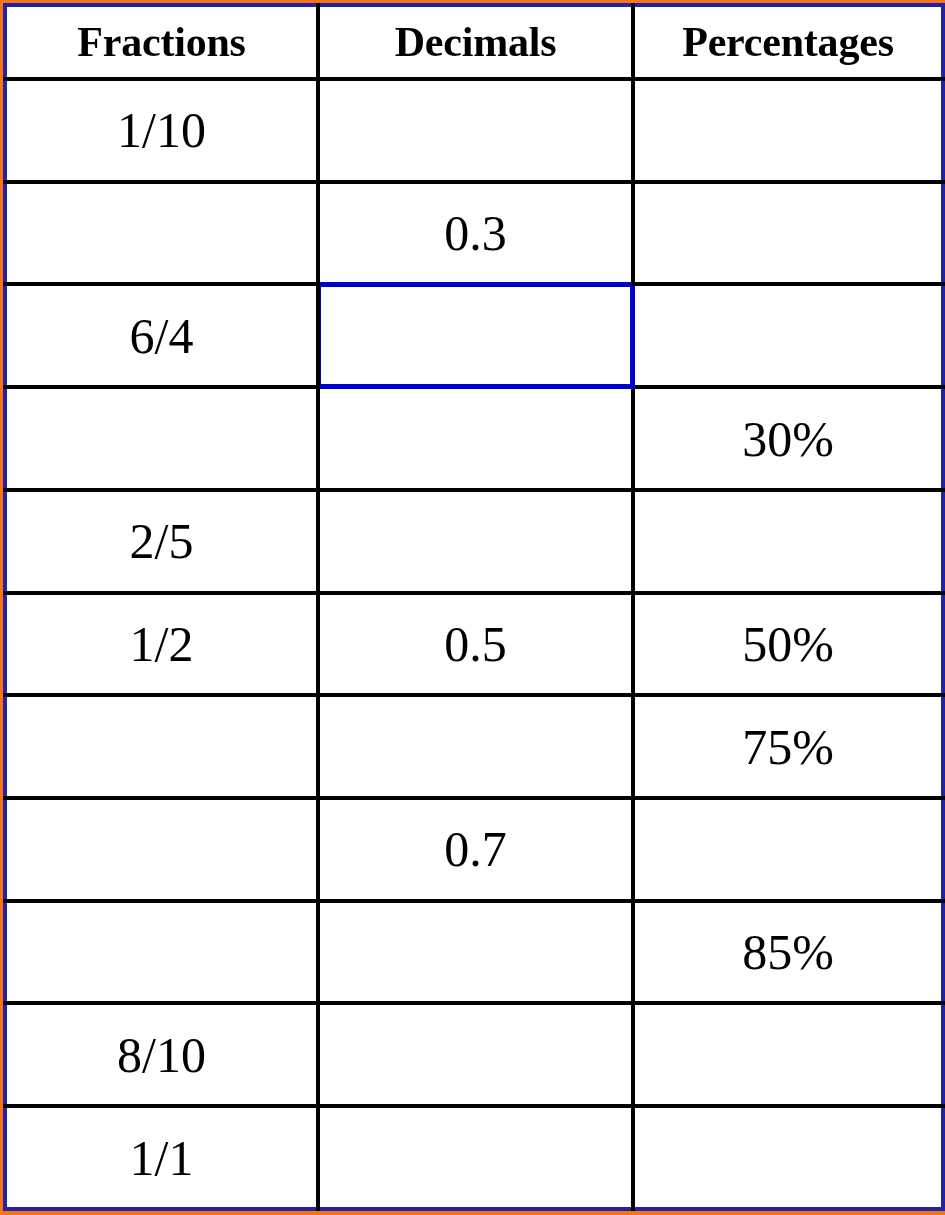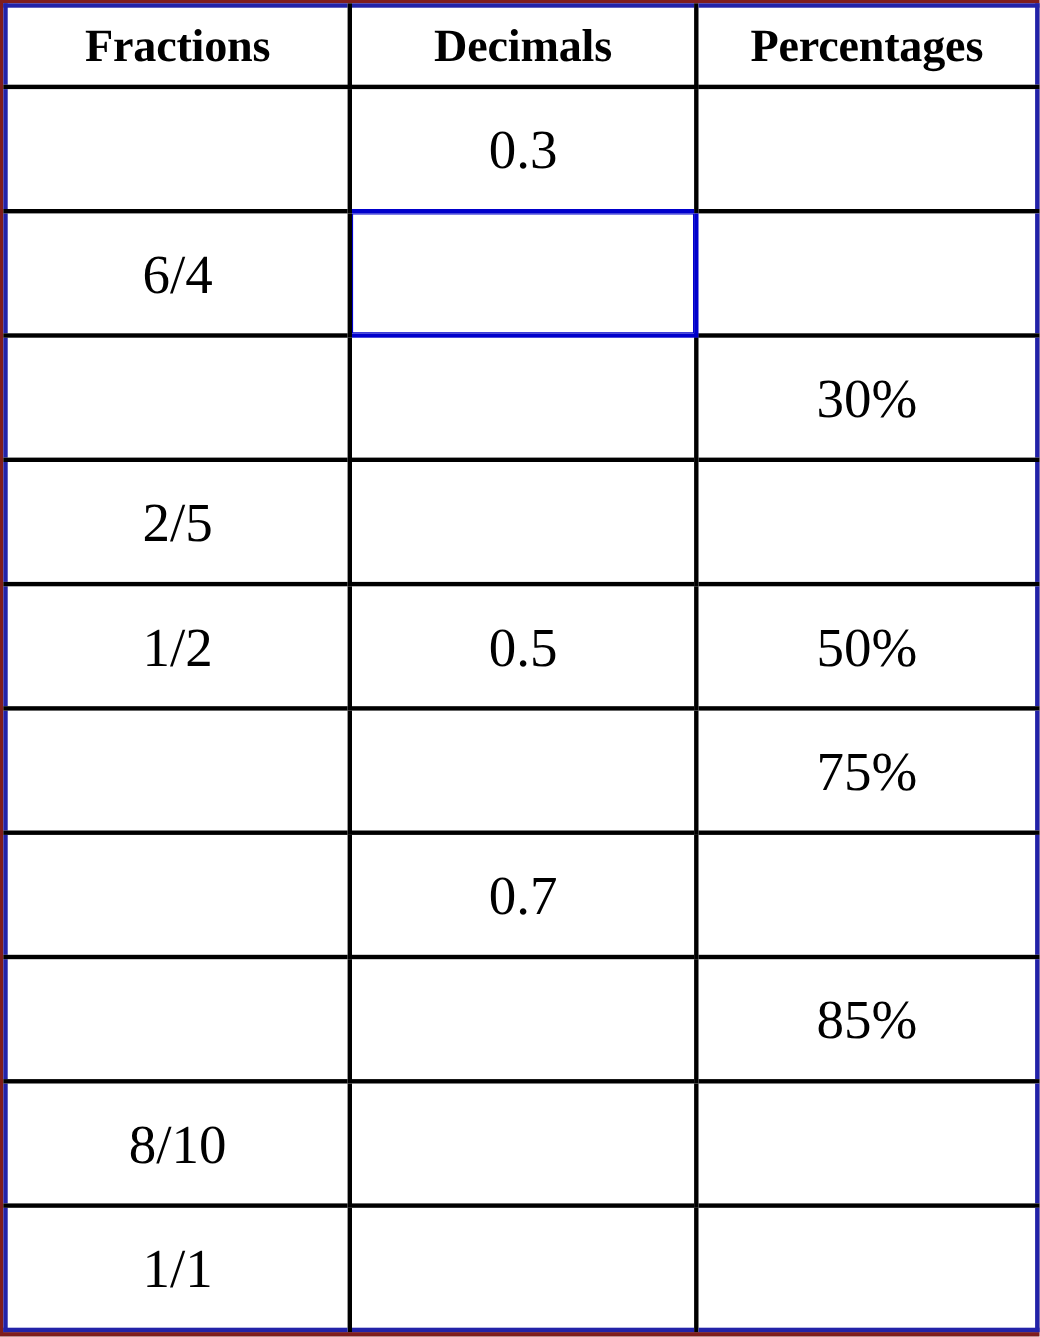--- a/index.html
+++ b/index.html
@@ -13,21 +13,21 @@
     width: 945px;
     height: 1215px;
     overflow: hidden;
     font-family: "Liberation Serif", "DejaVu Serif", serif;
   }
 
   .sheet {
     position: relative;
     width: 945px;
     height: 1215px;
-    background: #7f1d1d;
+    background: #f97316;
   }
 
   
   .conv-table {
     position: absolute;
     left: 3px;
     top: 3px;
     width: 938px;
     height: 1208px;
     border-collapse: collapse;
@@ -130,20 +130,31 @@
           <span class="cell-text">Decimals</span>
         </th>
         <th class="last">
           <span class="cell-text">Percentages</span>
         </th>
       </tr>
     </thead>
 
     <tbody>
 
+      <tr>
+        <td class="first">
+          <span class="cell-text">1/10</span>
+        </td>
+        <td class="mid">
+          <span class="cell-text"></span>
+        </td>
+        <td class="last">
+          <span class="cell-text"></span>
+        </td>
+      </tr>
 
       <tr>
         <td class="first">
           <span class="cell-text"></span>
         </td>
         <td class="mid">
           <span class="cell-text">0.3</span>
         </td>
         <td class="last">
           <span class="cell-text"></span>

